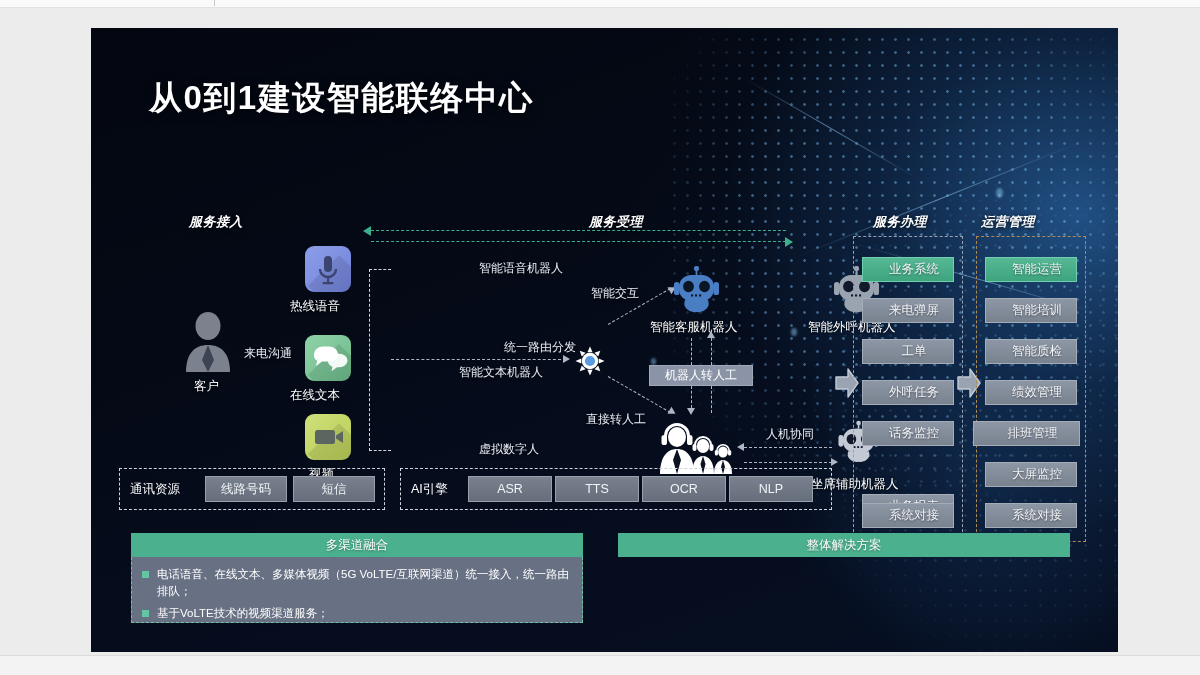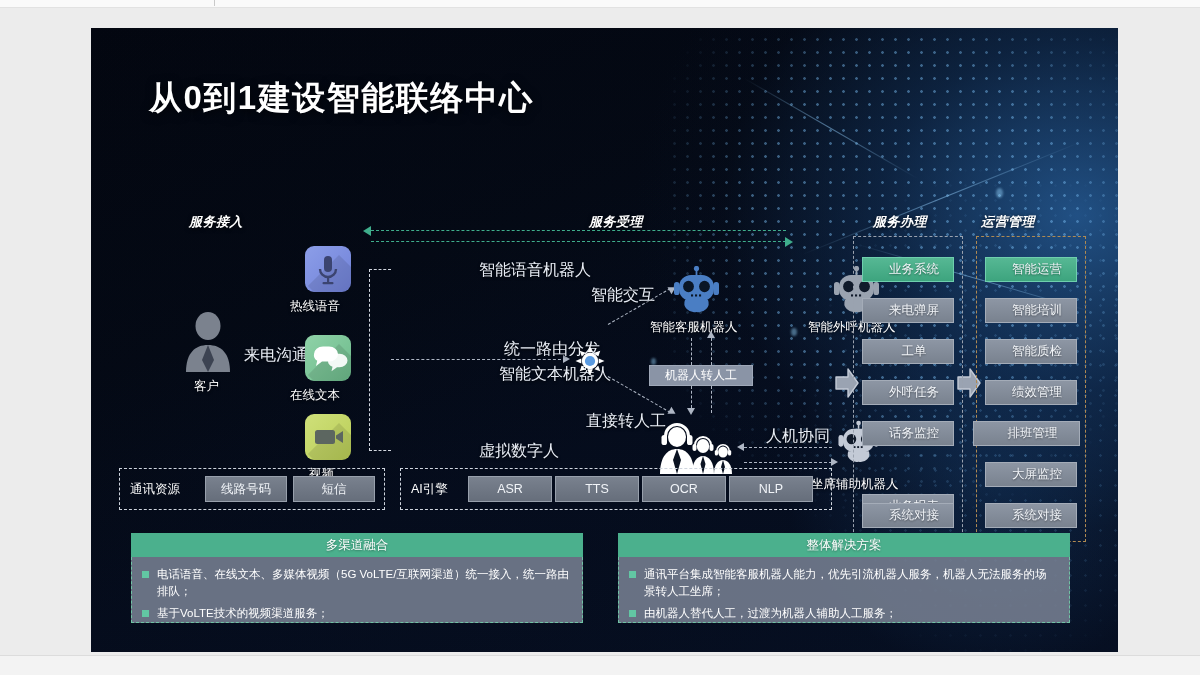--- a/index.html
+++ b/index.html
@@ -68,21 +68,21 @@
   .ah-left { border-top: 5px solid transparent; border-bottom: 5px solid transparent; border-right: 8px solid #3fae8c; }
   .ah-right { border-top: 5px solid transparent; border-bottom: 5px solid transparent; border-left: 8px solid #3fae8c; }
 
   
   .chan { position: absolute; width: 46px; height: 46px; border-radius: 9px; overflow: hidden; }
   .chan svg { position: absolute; left: 0; top: 0; }
   .chan .shade { position: absolute; right: -10px; bottom: -16px; width: 44px; height: 44px; background: rgba(0,0,0,.10); transform: rotate(45deg); }
   .chan-lbl { position: absolute; color: #fff; font-size: 12.5px; white-space: nowrap; text-shadow: 0 1px 3px rgba(0,0,0,.8); }
 
   
-  .lbl { position: absolute; color: #e9eef6; font-size: 16px; white-space: nowrap; text-shadow: 0 1px 3px rgba(0,0,0,.85); }
+  .lbl { position: absolute; color: #e9eef6; font-size: 12px; white-space: nowrap; text-shadow: 0 1px 3px rgba(0,0,0,.85); }
 
   
   .brk { position: absolute; border: 1.4px dashed #d3d8e0; border-right: none; }
 
   
   .dline { position: absolute; border-top: 1.4px dashed #aeb6c4; height: 0; }
   .dvline { position: absolute; border-left: 1.4px dashed #aeb6c4; width: 0; }
   .ah-g-right { border-top: 4px solid transparent; border-bottom: 4px solid transparent; border-left: 7px solid #aeb6c4; }
   .ah-g-left  { border-top: 4px solid transparent; border-bottom: 4px solid transparent; border-right: 7px solid #aeb6c4; }
   .ah-g-down  { border-left: 4px solid transparent; border-right: 4px solid transparent; border-top: 7px solid #aeb6c4; }
@@ -212,21 +212,21 @@
         <path d="M31 21.5 L38 17 L38 29 L31 24.5 Z" fill="#5c6660"></path>
       </svg>
     </div>
     <div class="chan-lbl" style="left:218px; top:438px;">视频</div>
 
     <div class="brk" style="left:278px; top:241px; width:22px; height:182px;"></div>
     <div class="dline" style="left:300px; top:331px; width:175px;"></div>
     <div class="arrowhead ah-g-right" style="left:472px; top:327px;"></div>
 
     <div class="lbl" style="left:388px; top:232px;">智能语音机器人</div>
-    <div class="lbl" style="left:368px; top:336px;margin-left:40px;">智能文本机器人</div>
+    <div class="lbl" style="left:368px; top:336px;">智能文本机器人</div>
     <div class="lbl" style="left:388px; top:413px;">虚拟数字人</div>
 
     <div class="lbl" style="left:413px; top:311px;">统一路由分发</div>
 
     <svg id="gear" viewBox="0 0 30 30">
       <g fill="#ffffff">
         <circle cx="15" cy="15" r="8.2"></circle>
         <g>
           <path d="M15 0.5 L17.6 6.3 L12.4 6.3 Z"></path>
           <path d="M15 29.5 L12.4 23.7 L17.6 23.7 Z"></path>
@@ -396,25 +396,15 @@
         <span class="bullet-sq"></span>
         <span class="bullet-tx">电话语音、在线文本、多媒体视频（5G VoLTE/互联网渠道）统一接入，统一路由排队；</span>
       </div>
       <div class="bullet-row">
         <span class="bullet-sq"></span>
         <span class="bullet-tx">基于VoLTE技术的视频渠道服务；</span>
       </div>
     </div>
 
     <div class="sum-hd" style="left:527px; top:505px; width:452px; height:24px;">整体解决方案</div>
-    <div class="sum-bd" style="left:527px; top:529px; width:452px; height:66px;">
-      <div class="bullet-row">
-        <span class="bullet-sq"></span>
-        <span class="bullet-tx">通讯平台集成智能客服机器人能力，优先引流机器人服务，机器人无法服务的场景转人工坐席；</span>
-      </div>
-      <div class="bullet-row">
-        <span class="bullet-sq"></span>
-        <span class="bullet-tx">由机器人替代人工，过渡为机器人辅助人工服务；</span>
-      </div>
-    </div>
 
   </div>
 </div>
 
 </body></html>

